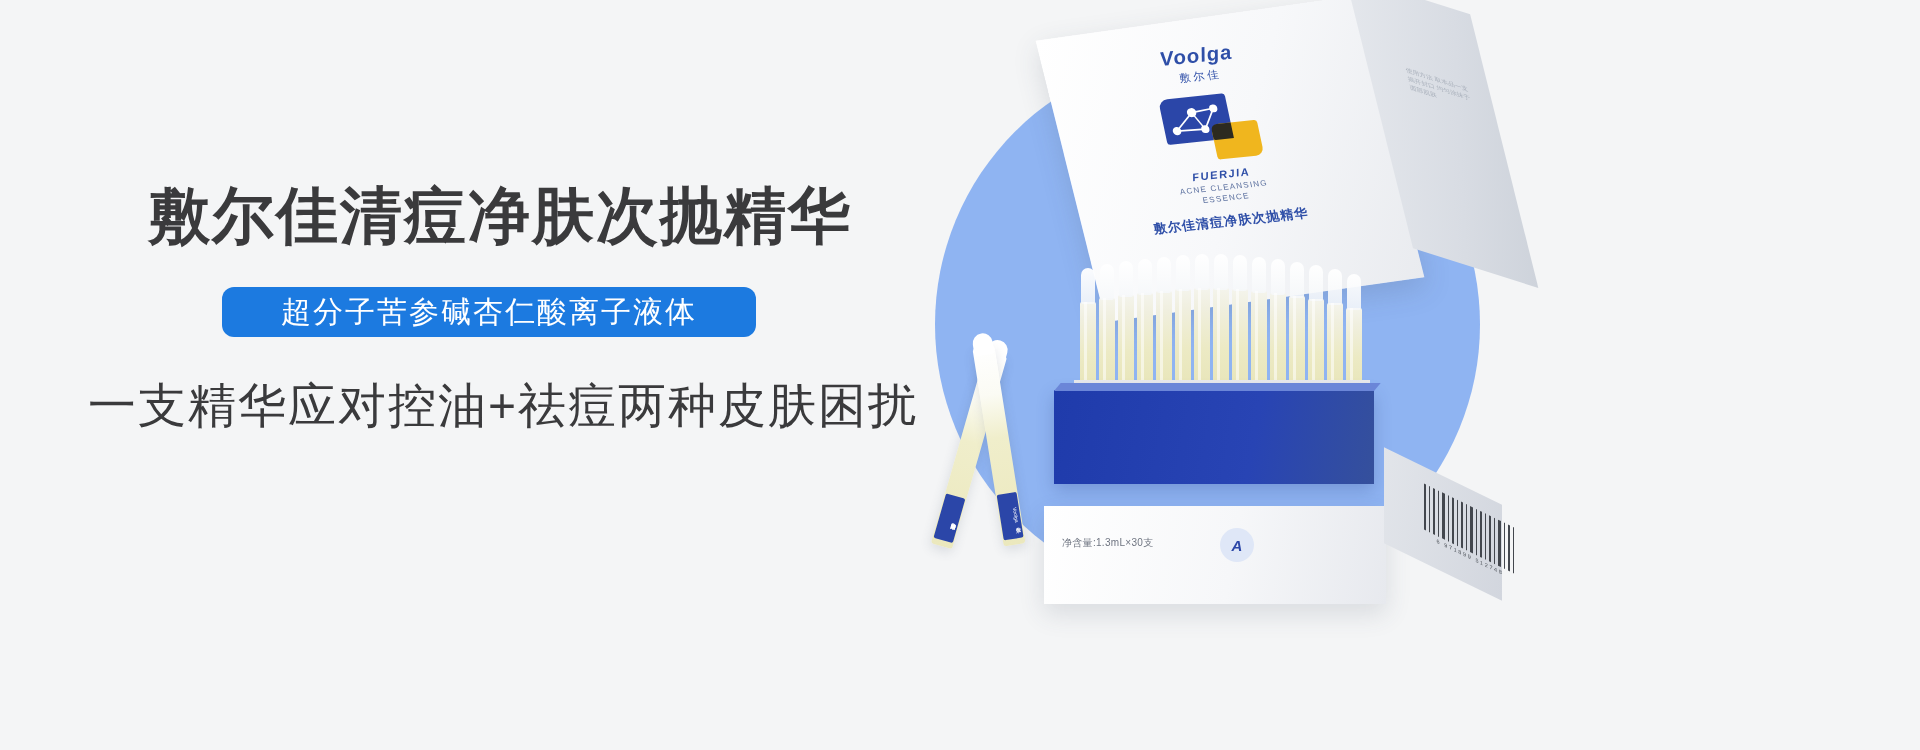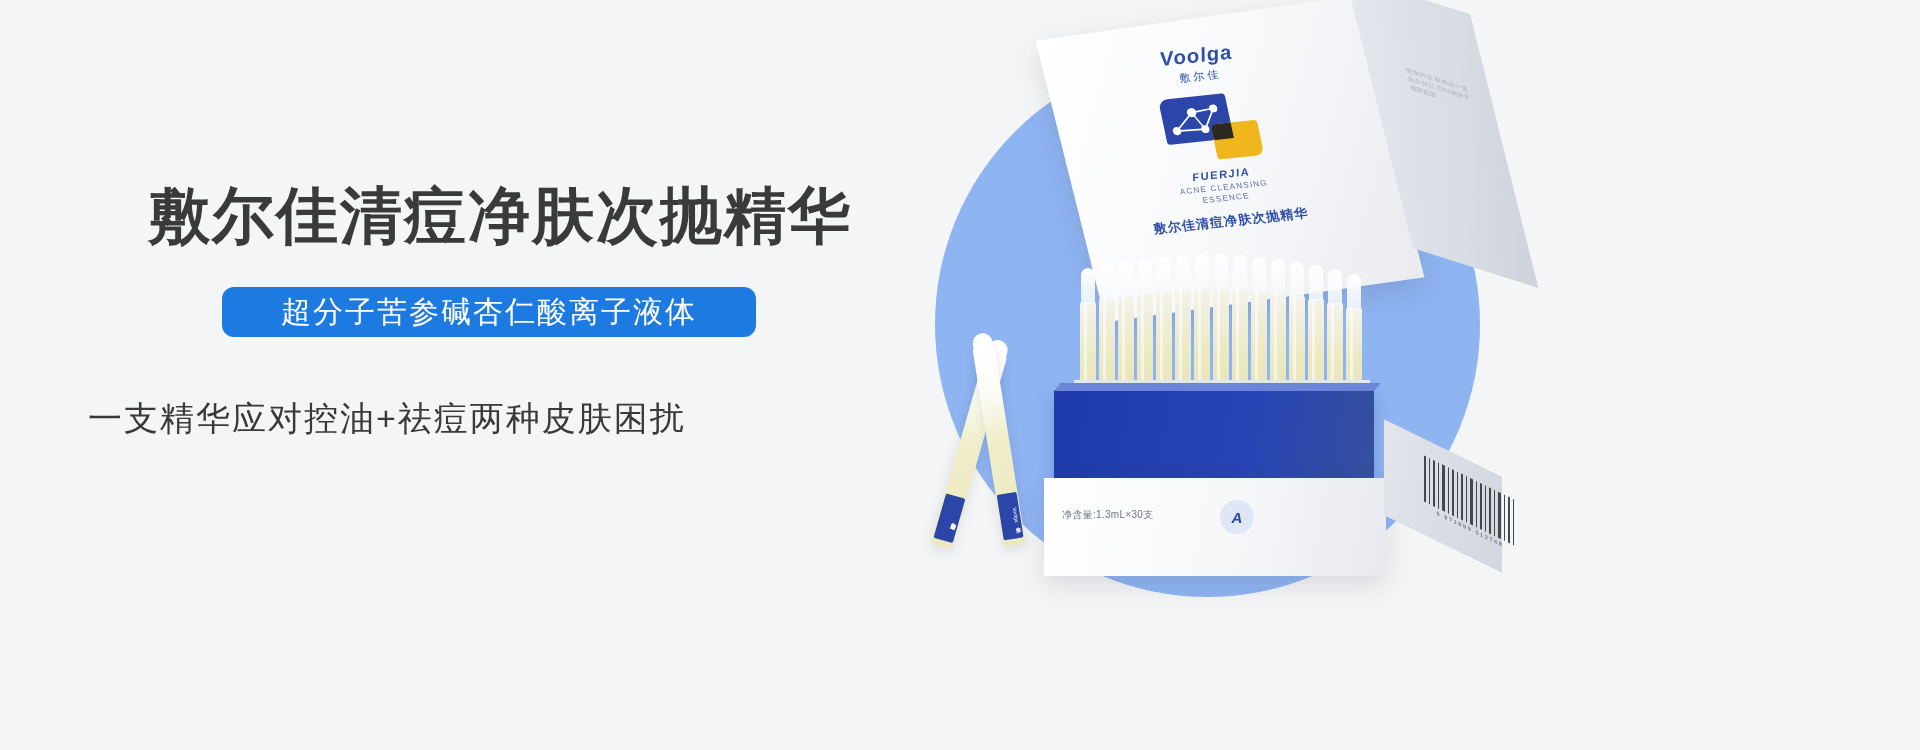--- a/index.html
+++ b/index.html
@@ -45,27 +45,26 @@
   .badge-text {
     font-size: 30px;
     letter-spacing: 2px;
     color: #ffffff;
     font-weight: 400;
     white-space: nowrap;
   }
   .subline {
     position: absolute;
     left: 88px; top: 378px;
-    font-size: 34px;
+    font-size: 48px;
     line-height: 56px;
     letter-spacing: 2px;
     color: #3a3a3c;
     font-weight: 400;
     white-space: nowrap;
-    margin-top: 12px;
   }
 
   
   #product {
     position: absolute;
     left: 880px; top: 0;
     width: 1040px; height: 750px;
   }
   .blue-circle {
     position: absolute;
@@ -227,21 +226,21 @@
     left: 0; top: -7px;
     width: 320px; height: 8px;
     background: #6b86d8;
     transform: skewX(-40deg);
     transform-origin: left bottom;
   }
 
   
   .base-box {
     position: absolute;
-    left: 164px; top: 478px;
+    left: 164px; top: 506px;
     width: 342px; height: 98px;
     background: linear-gradient(100deg,#ffffff 0%,#f6f7f9 55%,#e7e9ee 100%);
     box-shadow: 0 10px 24px rgba(60,70,90,.14);
   }
   .base-side {
     position: absolute;
     left: 340px; top: -30px;
     width: 118px; height: 96px;
     background: linear-gradient(100deg,#e2e5ea,#d2d6de);
     transform: skewY(26deg);

